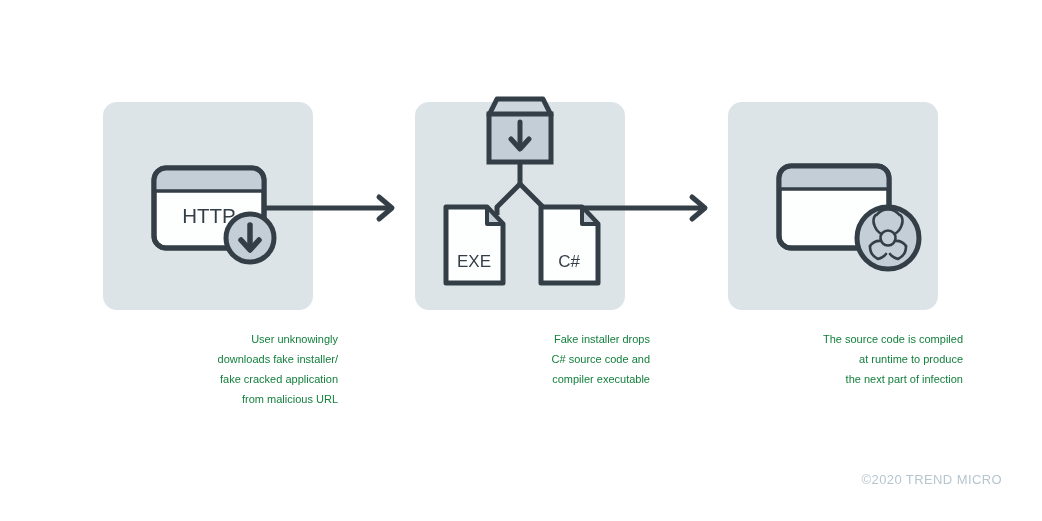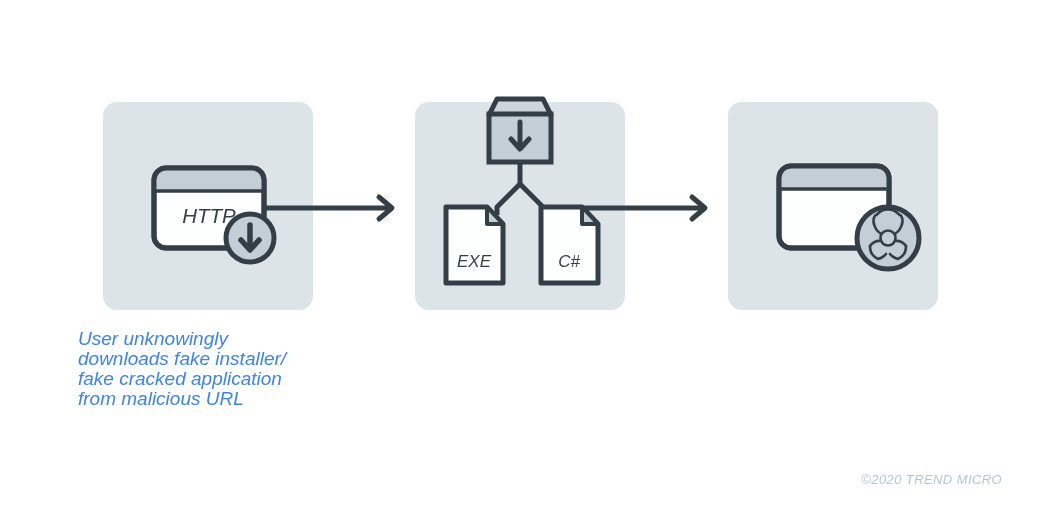--- a/index.html
+++ b/index.html
@@ -10,40 +10,39 @@
   }
   body {
     font-family: "Liberation Sans", sans-serif;
   }
   #canvas {
     position: relative;
     width: 1042px;
     height: 521px;
     background: #ffffff;
     overflow: hidden;
-    font-style: italic;
   }
 
   
   .panel {
     position: absolute;
     background: #dde4e8;
     border-radius: 14px;
   }
   #panel-1 { left: 103px; top: 102px; width: 210px; height: 208px; }
   #panel-2 { left: 415px; top: 102px; width: 210px; height: 208px; }
   #panel-3 { left: 728px; top: 102px; width: 210px; height: 208px; }
 
   
   .caption {
     position: absolute;
     width: 260px;
-    text-align: left;
-    color: #3b82f6;
-    font-size: 19px;
+    text-align: right;
+    color: #15803d;
+    font-size: 11px;
     line-height: 20px;
     white-space: pre-line;
   }
   #caption-1 { left: 78px;  top: 329px; }
   #caption-2 { left: 390px; top: 329px; }
   #caption-3 { left: 703px; top: 329px; }
 
   
   #art {
     position: absolute;
@@ -157,16 +156,22 @@
       <path d="M906 246 a14 14 0 0 1 -8 13 M890 254 a14.5 14.5 0 0 0 8 5" fill="none" stroke="#343e47" stroke-width="2.6" stroke-linecap="round"></path>
       <path d="M906 246 a12 12 0 0 0 -11 -5" fill="none" stroke="#343e47" stroke-width="2.6" stroke-linecap="round"></path>
     </g>
 
   </svg>
 
   <div class="caption" id="caption-1">User unknowingly
 downloads fake installer/
 fake cracked application
 from malicious URL</div>
+  <div class="caption" id="caption-2">Fake installer drops
+C# source code and
+compiler executable</div>
+  <div class="caption" id="caption-3">The source code is compiled
+at runtime to produce
+the next part of infection</div>
 
   <div id="copyright">©2020 TREND MICRO</div>
 
 </div>
 
 </body></html>

